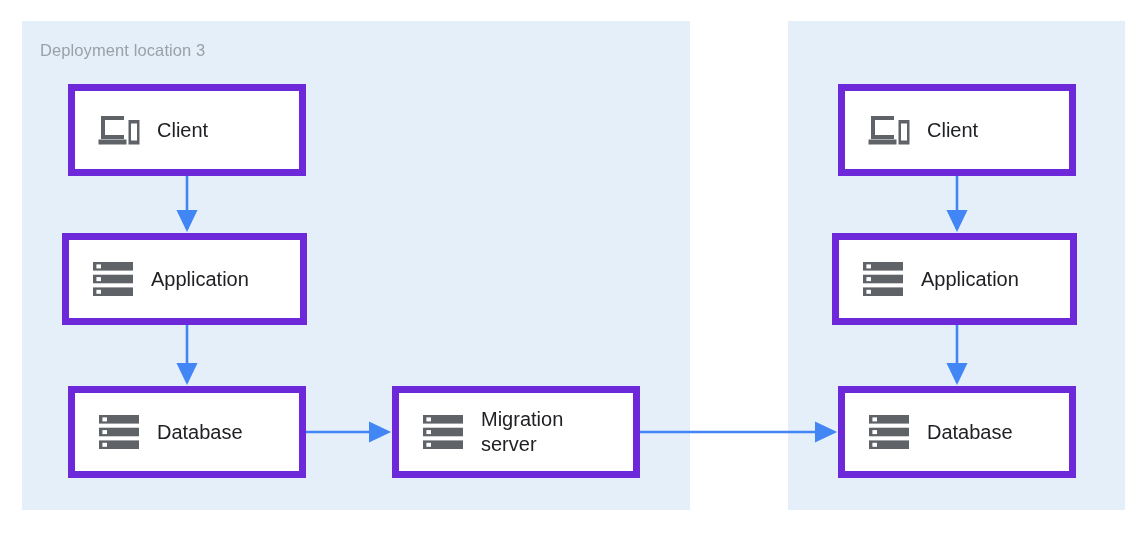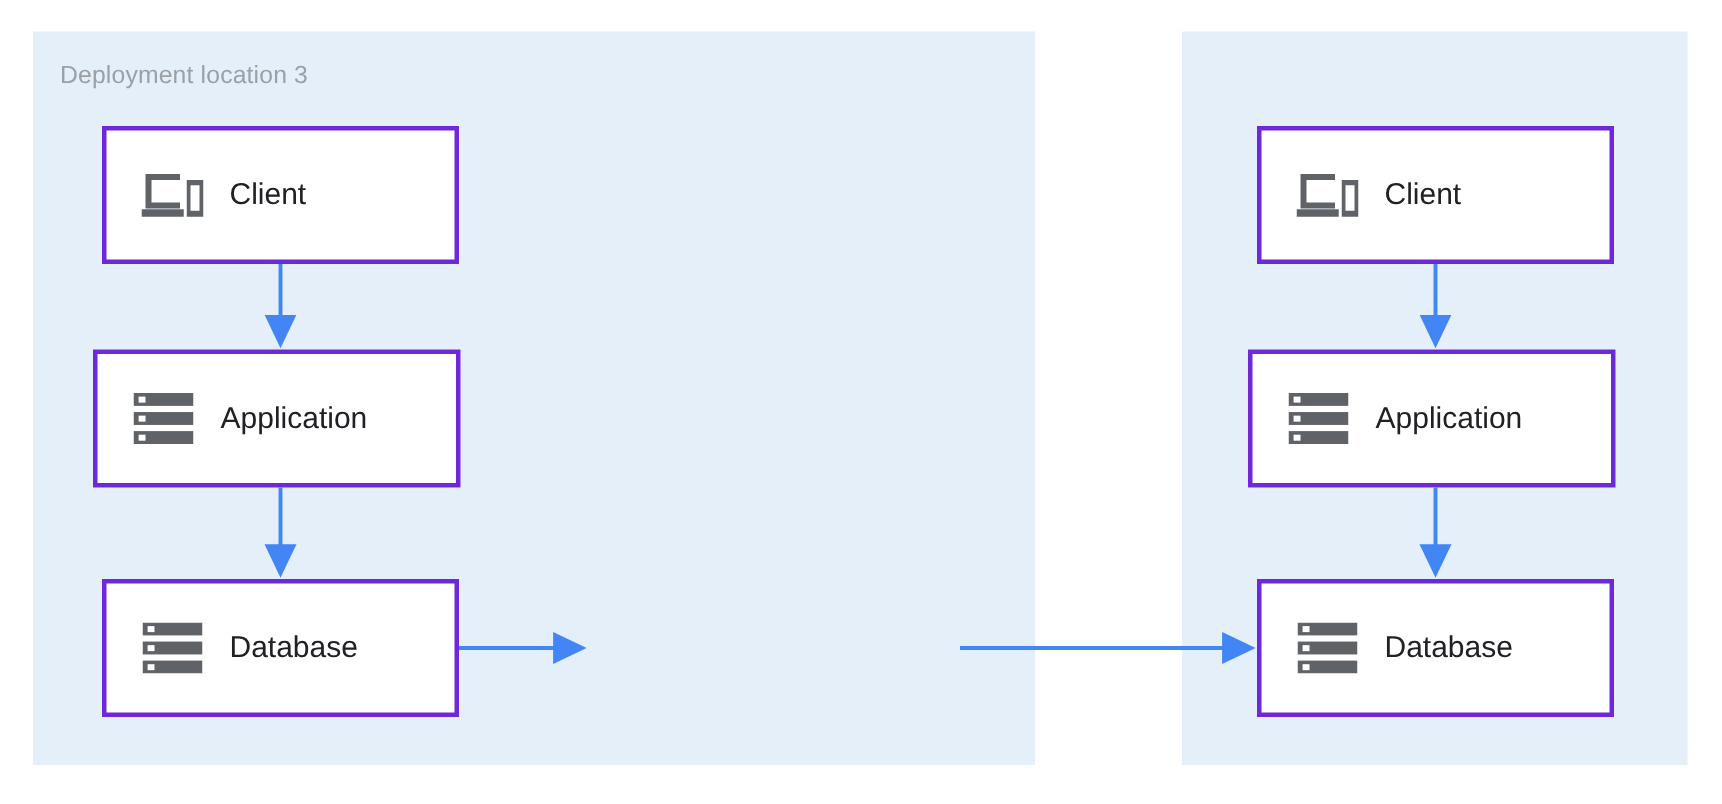--- a/index.html
+++ b/index.html
@@ -34,21 +34,21 @@
     line-height: 20px;
     white-space: nowrap;
     letter-spacing: 0.1px;
   }
 
   
   .node {
     position: absolute;
     box-sizing: border-box;
     background: #ffffff;
-    border: 3px solid #6d28d9;
+    border: 7px solid #6d28d9;
     display: flex;
     flex-direction: row;
     align-items: center;
     justify-content: flex-start;
   }
   .node-icon {
     flex: 0 0 auto;
     width: 44px;
     height: 44px;
     margin-left: 22px;
@@ -155,20 +155,34 @@
         <rect x="3.4" y="2.4" width="4.6" height="4" fill="#FFFFFF"></rect>
         <rect x="0" y="12.7" width="40" height="8.6" fill="#5F6368"></rect>
         <rect x="3.4" y="15.1" width="4.6" height="4" fill="#FFFFFF"></rect>
         <rect x="0" y="25.4" width="40" height="8.6" fill="#5F6368"></rect>
         <rect x="3.4" y="27.8" width="4.6" height="4" fill="#FFFFFF"></rect>
       </svg>
     </span>
     <span class="node-label">Database</span>
   </div>
 
+  <div class="node" style="left:392px; top:386px; width:248px; height:92px;">
+    <span class="node-icon">
+      <svg width="40" height="34" viewBox="0 0 40 34" xmlns="http://www.w3.org/2000/svg">
+        <rect x="0" y="0" width="40" height="8.6" fill="#5F6368"></rect>
+        <rect x="3.4" y="2.4" width="4.6" height="4" fill="#FFFFFF"></rect>
+        <rect x="0" y="12.7" width="40" height="8.6" fill="#5F6368"></rect>
+        <rect x="3.4" y="15.1" width="4.6" height="4" fill="#FFFFFF"></rect>
+        <rect x="0" y="25.4" width="40" height="8.6" fill="#5F6368"></rect>
+        <rect x="3.4" y="27.8" width="4.6" height="4" fill="#FFFFFF"></rect>
+      </svg>
+    </span>
+    <span class="node-label">Migration
+server</span>
+  </div>
 
   <div class="node" style="left:838px; top:84px; width:238px; height:92px;">
     <span class="node-icon">
       <svg width="42" height="34" viewBox="0 0 42 34" xmlns="http://www.w3.org/2000/svg">
         <path d="M3 3 h23 v4 H7 v15 h19 v4 H3 z" fill="#5F6368"></path>
         <rect x="0.5" y="26.5" width="28" height="5" fill="#5F6368"></rect>
         <rect x="30.5" y="7" width="11" height="24.5" fill="#5F6368"></rect>
         <rect x="33" y="10.5" width="6" height="17" fill="#FFFFFF"></rect>
       </svg>
     </span>

